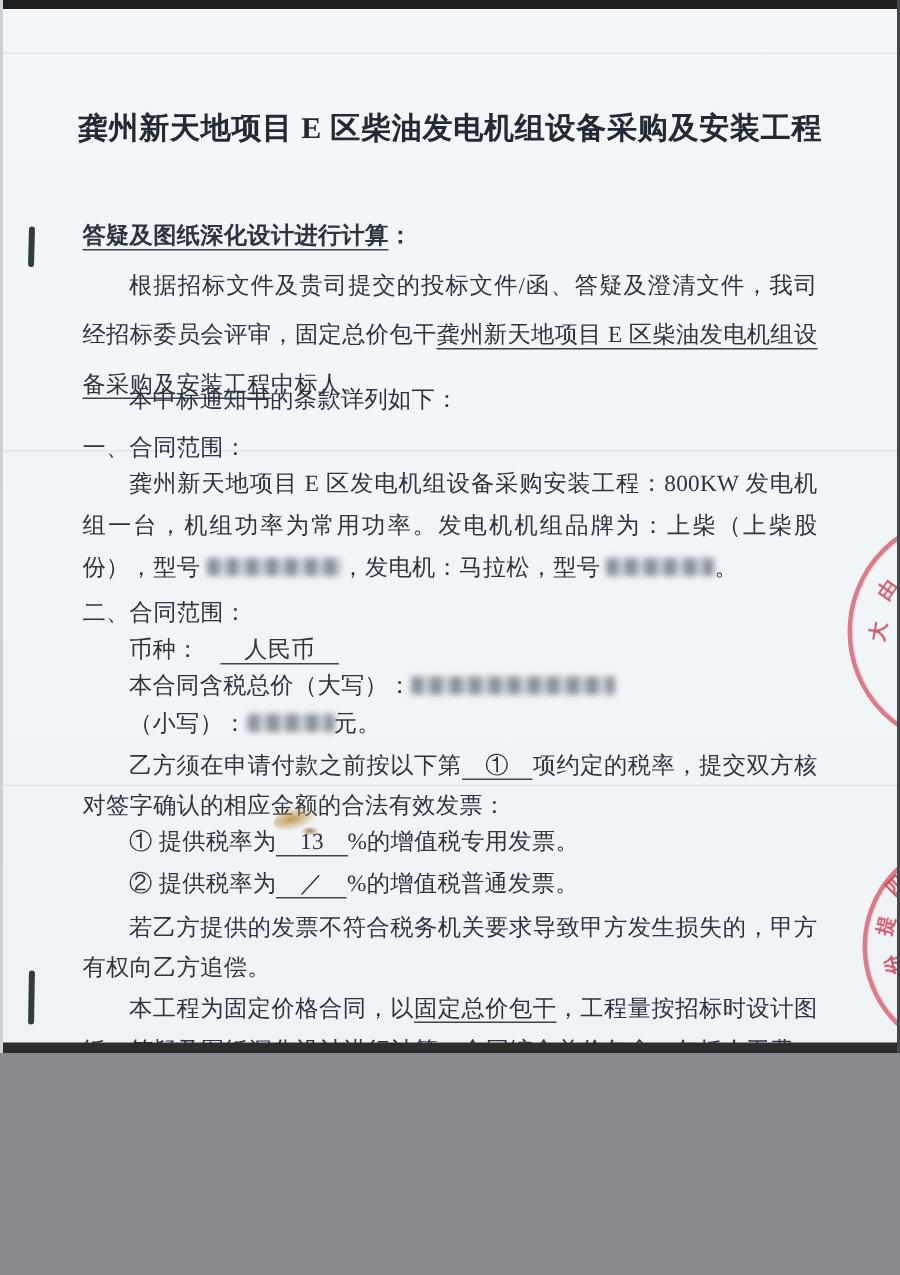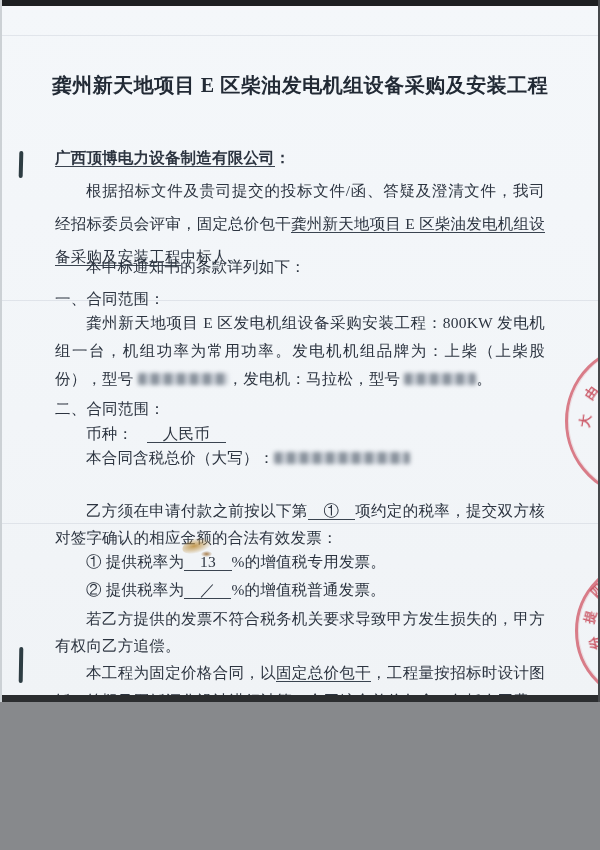--- a/index.html
+++ b/index.html
@@ -81,40 +81,43 @@
   <div class="footer-band"></div>
   <div class="footer-line"></div>
   <div class="ghost-text"></div>
 
   <div class="bind-mark bm1"></div>
   <div class="bind-mark bm2"></div>
 
   <div class="title t1">龚州新天地项目 E 区柴油发电机组设备采购及安装工程</div>
 
   <div class="block lh27 bold" style="top:144px">
-    <span class="u">广西顶博电力设备制造有限公司</span><span>：</span>
+    <span class="u">答疑及图纸深化设计进行计算</span><span>：</span>
   </div>
 
   <div class="block lh33 indent" style="top:174px">
     <span>根据招标文件及贵司提交的投标文件/函、答疑及澄清文件，我司经招标委员会评审，固定总价包干</span><span class="u">龚州新天地项目 E 区柴油发电机组设备采购及安装工程</span><span>中标人。</span>
   </div>
 
   <div class="block lh27 indent" style="top:253px">本中标通知书的条款详列如下：</div>
 
   <div class="block lh27" style="top:285px">一、合同范围：</div>
   <div class="block lh28 indent" style="top:309px">
     <span>龚州新天地项目 E 区发电机组设备采购安装工程：800KW 发电机组一台，机组功率为常用功率。发电机机组品牌为：上柴（上柴股份），型号 </span><span class="redact r-model1"></span><span>，发电机：马拉松，型号 </span><span class="redact r-model2"></span><span>。</span>
   </div>
 
   <div class="block lh27" style="top:395px">二、合同范围：</div>
   <div class="block lh27 indent" style="top:420px">
     <span>币种：</span><span class="u gap-l">　人民币　</span>
   </div>
   <div class="block lh27 indent" style="top:444px">
     <span>本合同含税总价（大写）：</span><span class="redact r-amt-words"></span>
+  </div>
+  <div class="block lh27 indent" style="top:469px">
+    <span>（小写）：</span><span class="redact r-amt-digits"></span><span>元。</span>
   </div>
 
   <div class="block lh27 indent" style="top:497px">
     <span>乙方须在申请付款之前按以下第</span><span class="u">　①　</span><span>项约定的税率，提交双方核对签字确认的相应金额的合法有效发票：</span>
   </div>
   <div class="block lh27 indent" style="top:548px">
     <span>① 提供税率为</span><span class="u">　13　</span><span>%的增值税专用发票。</span>
   </div>
   <div class="block lh27 indent" style="top:576px">
     <span>② 提供税率为</span><span class="u">　／　</span><span>%的增值税普通发票。</span>

